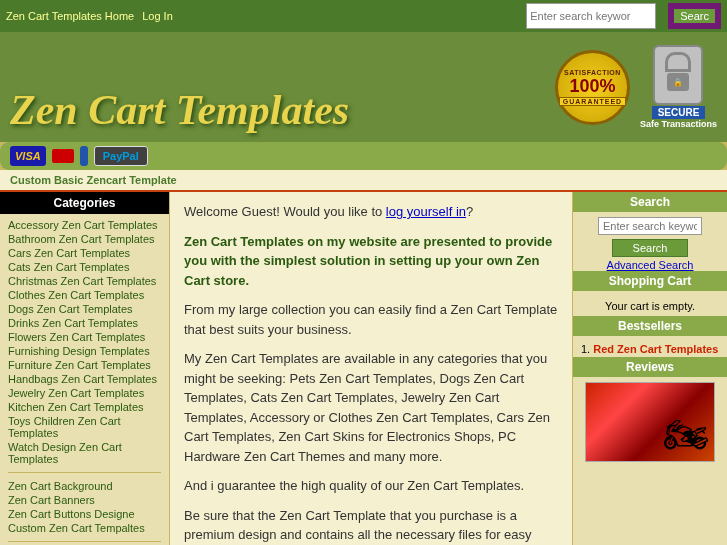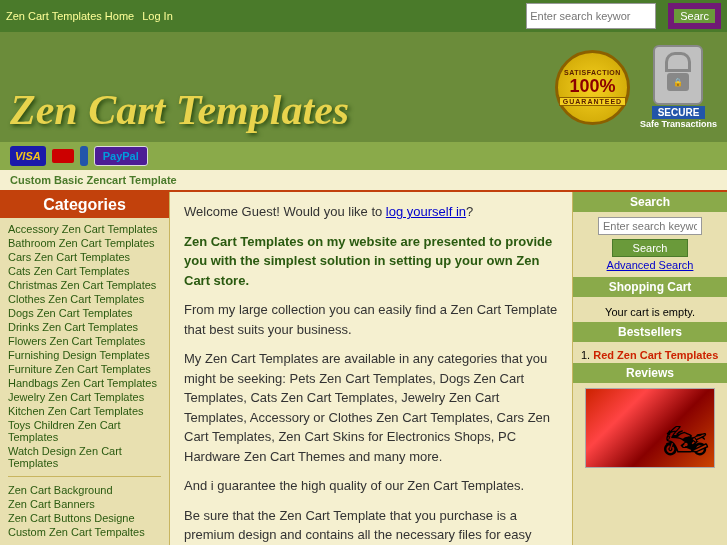--- a/index.html
+++ b/index.html
@@ -111,35 +111,36 @@
     .secure-text { font-size: 9px; color: #fff; font-weight: bold; text-align: center; }
     .secure-label { background: #2255aa; color: white; font-size: 10px; font-weight: bold; padding: 1px 6px; margin-top: 1px; }
 
     
     #payment-bar {
       background: #8aaa4a;
       padding: 4px 10px;
       display: flex;
       align-items: center;
       gap: 6px;
+      border-radius: 9px;
     }
     .payment-icon {
       height: 20px;
       padding: 2px 6px;
       border-radius: 3px;
       font-size: 9px;
       font-weight: bold;
       display: flex;
       align-items: center;
       justify-content: center;
     }
     .visa-icon { background: #1a1aaa; color: #f5c518; font-size: 11px; font-style: italic; padding: 2px 5px; }
     .mc-icon { background: #ccc; font-size: 8px; }
     .ae-icon { background: #2255aa; color: #aaddff; font-size: 8px; }
-    .paypal-icon { background: #4c1d95; color: #003087; font-size: 11px; font-weight: bold; padding: 2px 8px; border: 1px solid #ddd; }
+    .paypal-icon { background: #404040; color: #003087; font-size: 11px; font-weight: bold; padding: 2px 8px; border: 1px solid #ddd; }
     .paypal-icon span { color: #009cde; }
 
     
     #breadcrumb {
       background: #f5f0d0;
       padding: 3px 10px;
       border-bottom: 2px solid #c2410c;
     }
     #breadcrumb a { color: #4a7a2a; font-size: 11px; text-decoration: none; font-weight: bold; }
 
@@ -151,25 +152,25 @@
 
     
     #left-sidebar {
       width: 170px;
       min-width: 170px;
       background: #e8e0b0;
       border-right: 1px solid #c8b560;
       padding-bottom: 10px;
     }
     .sidebar-section-title {
-      background: #c2410c;
+      background: #000000;
       color: white;
       text-align: center;
       font-weight: bold;
-      font-size: 16px;
+      font-size: 12px;
       padding: 4px;
       margin-bottom: 4px;
     }
     .sidebar-link {
       display: block;
       color: #2a5a10;
       text-decoration: none;
       font-size: 11px;
       padding: 1px 8px;
     }
@@ -227,21 +228,20 @@
       font-size: 11px;
       padding: 2px 20px;
       cursor: pointer;
     }
     #advanced-search-link {
       display: block;
       text-align: center;
       color: #0000cc;
       font-size: 11px;
       text-decoration: underline;
-      margin-bottom: 6px;
     }
     .cart-empty { font-size: 11px; text-align: center; padding: 4px; }
     .bestseller-item { font-size: 11px; padding: 2px 8px; }
     .bestseller-item a { color: #cc2200; text-decoration: none; font-weight: bold; }
 
     
     .reviews-thumb {
       width: 130px;
       height: 80px;
       margin: 4px auto;

